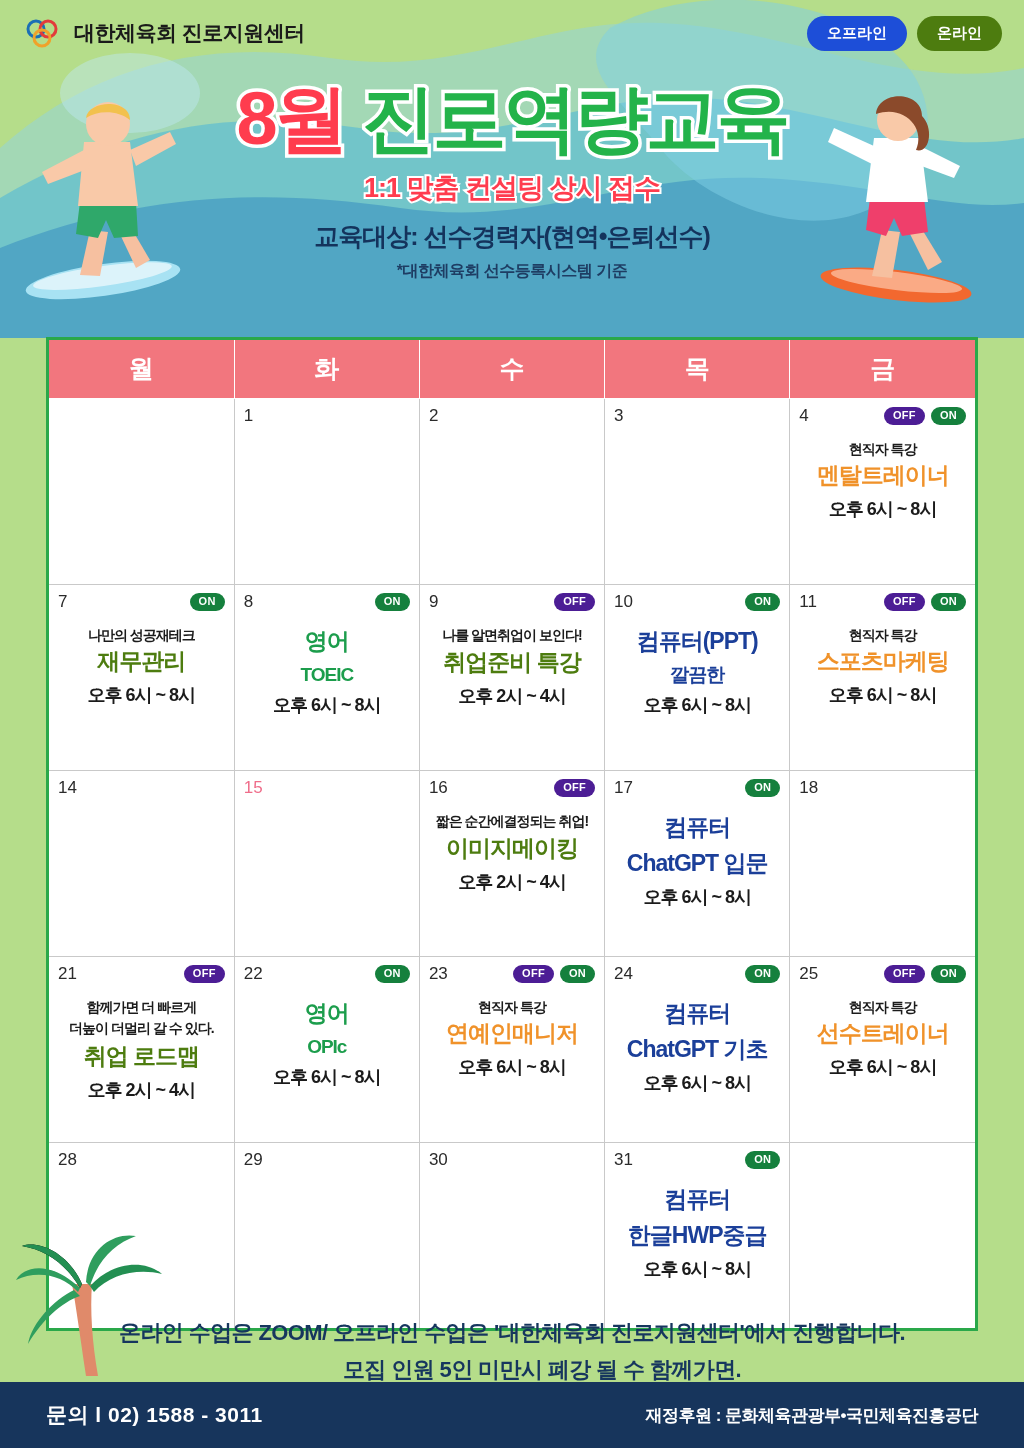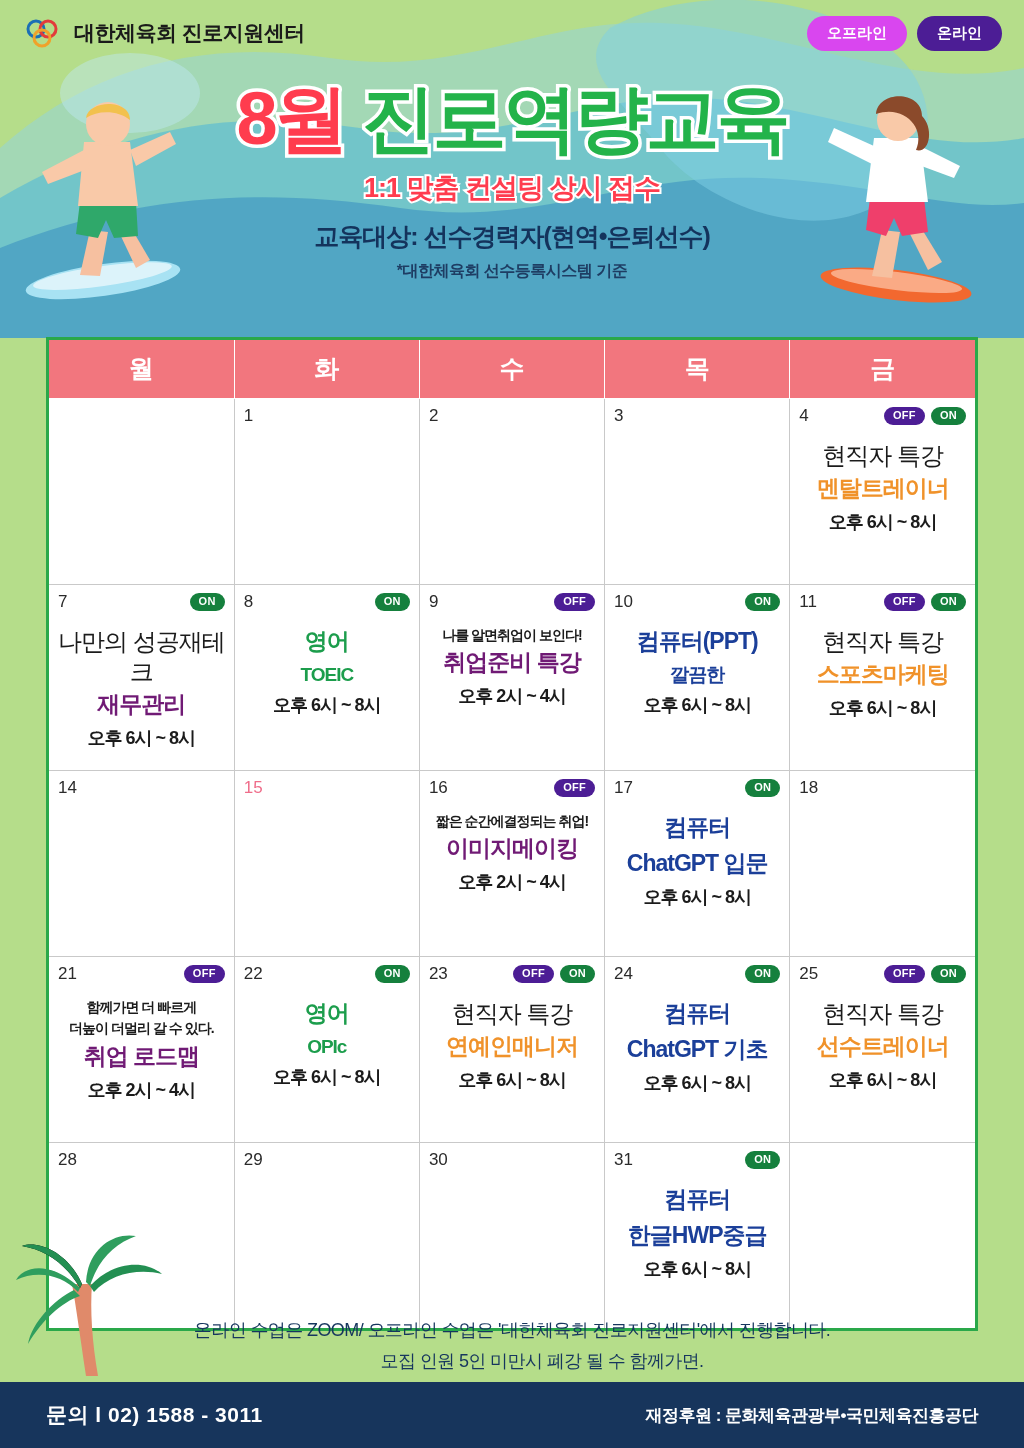--- a/index.html
+++ b/index.html
@@ -34,22 +34,22 @@
   .topbar-spacer { flex: 1; }
   .pill {
     border-radius: 20px;
     color: #fff;
     font-size: 15px;
     font-weight: bold;
     padding: 8px 20px;
     margin-left: 10px;
     white-space: nowrap;
   }
-  .pill-off { background: #d946ef; }
-  .pill-on { background: #4c1d95; }
+  .pill-off { background: #1d4ed8; }
+  .pill-on { background: #4d7c0f; }
 
   
   .hero {
     position: absolute;
     top: 60px; left: 0; right: 0;
     height: 268px;
     z-index: 20;
   }
   .wave-svg { position: absolute; top: -62px; left: 0; width: 1024px; height: 340px; }
   .hero-inner {
@@ -179,56 +179,56 @@
     text-align: center;
   }
   .ln { letter-spacing: -1px; line-height: 1.26; }
   .ln-note {
     font-size: 14px;
     font-weight: bold;
     color: #2f2f2f;
     margin-bottom: 4px;
   }
   .ln-head {
-    font-size: 24px;
-    font-weight: normal;
+    font-size: 14px;
+    font-weight: bold;
     margin-bottom: 3px;
   }
   .ln-title {
     font-size: 23px;
     font-weight: bold;
     margin-bottom: 8px;
   }
   .ln-sub {
     font-size: 19px;
     font-weight: bold;
     margin-bottom: 7px;
   }
   .ln-time {
     font-size: 18px;
     font-weight: bold;
     color: #1b1b1b;
   }
   .c-black { color: #1b1b1b; }
-  .c-red   { color: #701a75; }
+  .c-red   { color: #4d7c0f; }
   .c-orange{ color: #f0922a; }
   .c-green { color: #1c9d4c; }
   .c-blue  { color: #1b3f99; }
 
   
   .notes {
     position: absolute;
     left: 0; right: 0;
     top: 1318px;
     text-align: center;
     z-index: 35;
   }
   .note-line {
-    font-size: 18px;
-    font-weight: normal;
+    font-size: 22px;
+    font-weight: bold;
     color: #16365e;
     letter-spacing: -0.6px;
     margin-bottom: 7px;
   }
   .note-line.indent { padding-left: 60px; }
 
   .footer {
     position: absolute;
     left: 0; right: 0; bottom: 0;
     height: 66px;

